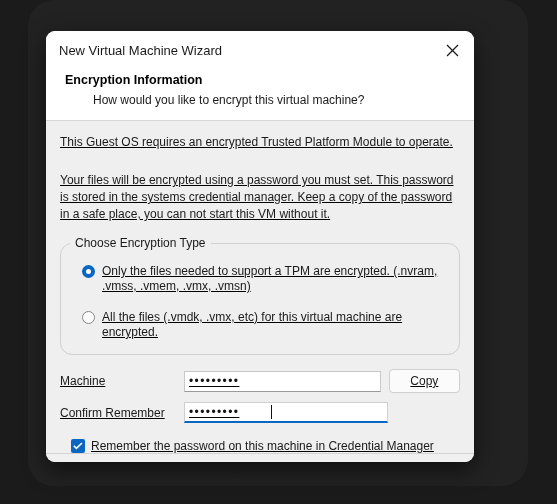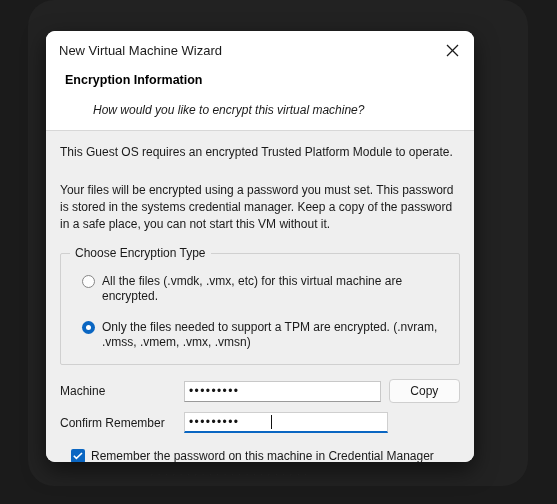--- a/index.html
+++ b/index.html
@@ -91,44 +91,44 @@
     font-size: 12.5px;
     font-weight: bold;
     color: #000000;
     margin-left: 19px;
     padding-top: 4px;
   }
   .header-sub {
     font-size: 12px;
     color: #1a1a1a;
     margin-left: 47px;
-    margin-top: 16px;
-    font-style: italic;
+    margin-top: 6px;
   }
 
   
   .body-area {
     flex: 1 1 auto;
     background: #efefef;
     padding: 0 14px;
     position: relative;
+    text-decoration: underline;
   }
   .para {
     font-size: 12px;
     color: #1a1a1a;
     line-height: 17px;
   }
   .para-1 { margin-top: 13px; }
   .para-2 { margin-top: 21px; }
 
   
   .groupbox {
     margin-top: 20px;
     border: 1px solid #d0d0d0;
-    border-radius: 2px;
+    border-radius: 12px;
     position: relative;
     padding: 14px 12px 14px 12px;
     background: transparent;
   }
   .groupbox-legend {
     position: absolute;
     top: -8px;
     left: 9px;
     background: #efefef;
     padding: 0 5px;
@@ -284,27 +284,27 @@
 
   <div class="body-area">
 
     <div class="para para-1">This Guest OS requires an encrypted Trusted Platform Module to operate.</div>
     <div class="para para-2">Your files will be encrypted using a password you must set. This password is stored in the systems credential manager. Keep a copy of the password in a safe place, you can not start this VM without it.</div>
 
     <div class="groupbox">
       <div class="groupbox-legend">Choose Encryption Type</div>
 
       <div class="radio-row">
+        <span class="radio-mark checked"></span>
+        <span class="radio-label">Only the files needed to support a TPM are encrypted. (.nvram, .vmss, .vmem, .vmx, .vmsn)</span>
+      </div>
+
+      <div class="radio-row">
         <span class="radio-mark"></span>
         <span class="radio-label">All the files (.vmdk, .vmx, etc) for this virtual machine are encrypted.</span>
-      </div>
-
-      <div class="radio-row">
-        <span class="radio-mark checked"></span>
-        <span class="radio-label">Only the files needed to support a TPM are encrypted. (.nvram, .vmss, .vmem, .vmx, .vmsn)</span>
       </div>
     </div>
 
     <div class="field-row">
       <div class="field-label">Machine</div>
       <div class="pw-input">•••••••••</div>
       <div class="copy-btn">Copy</div>
     </div>
 
     <div class="field-row second">

